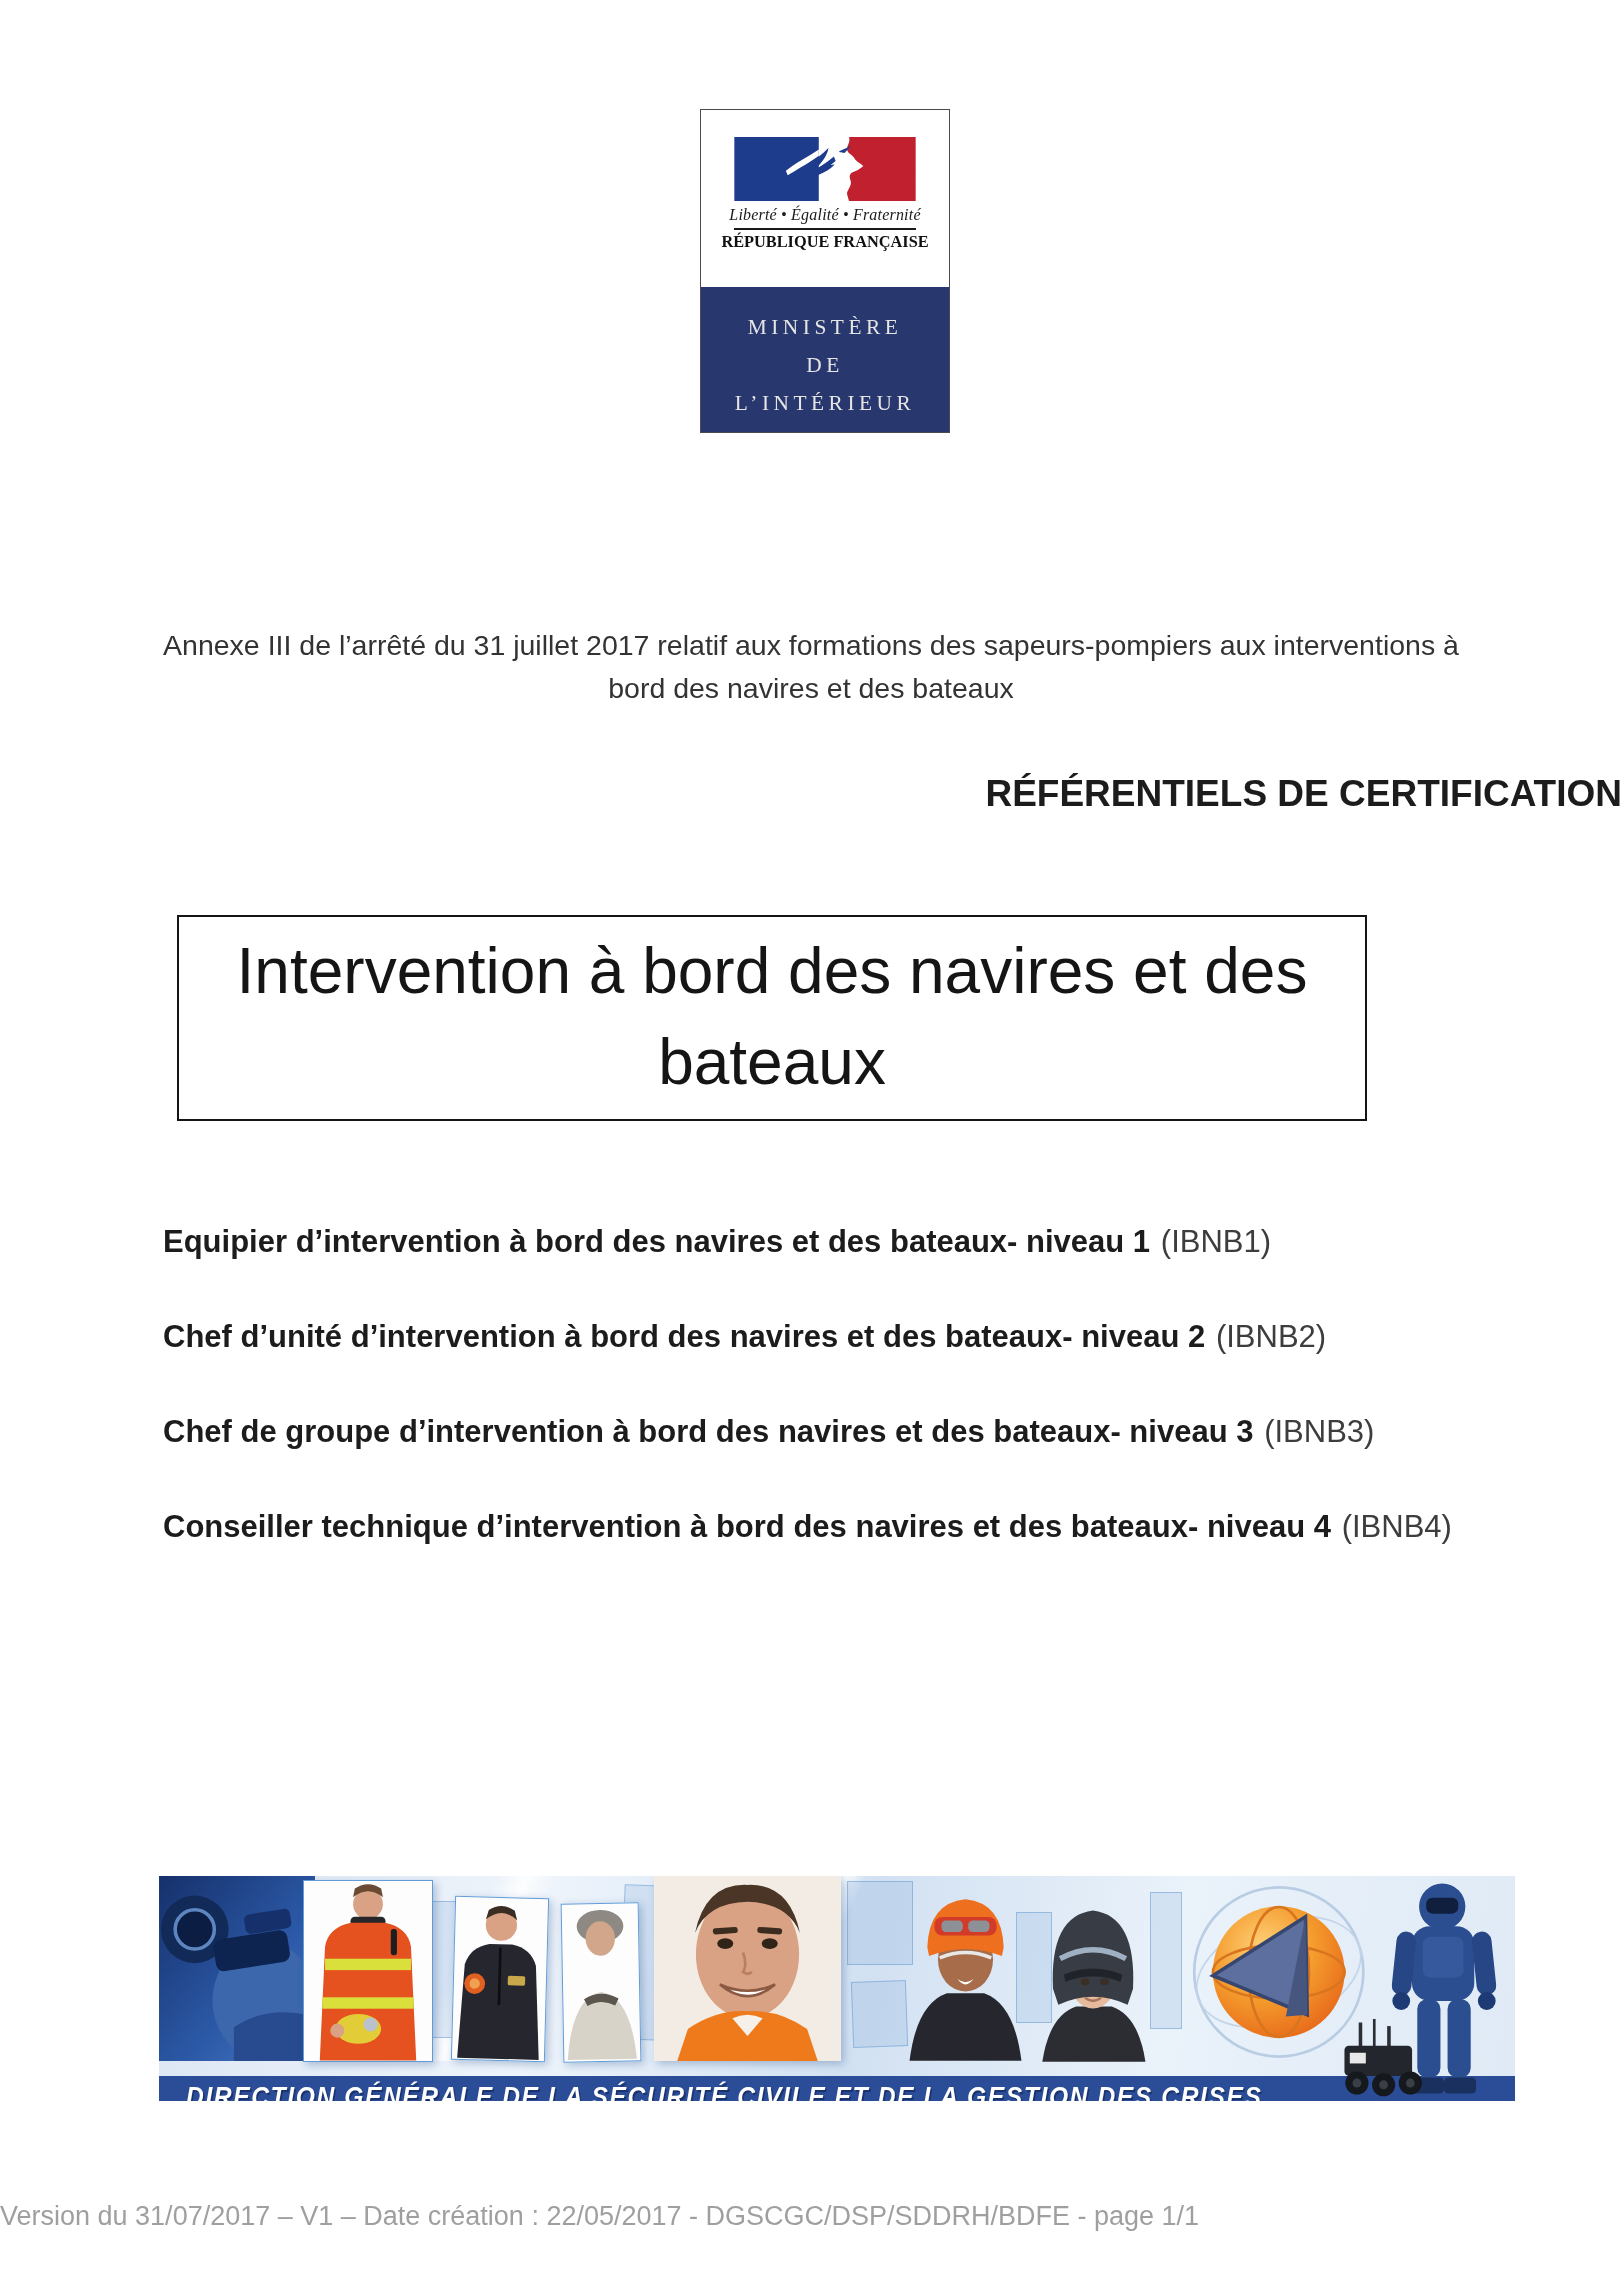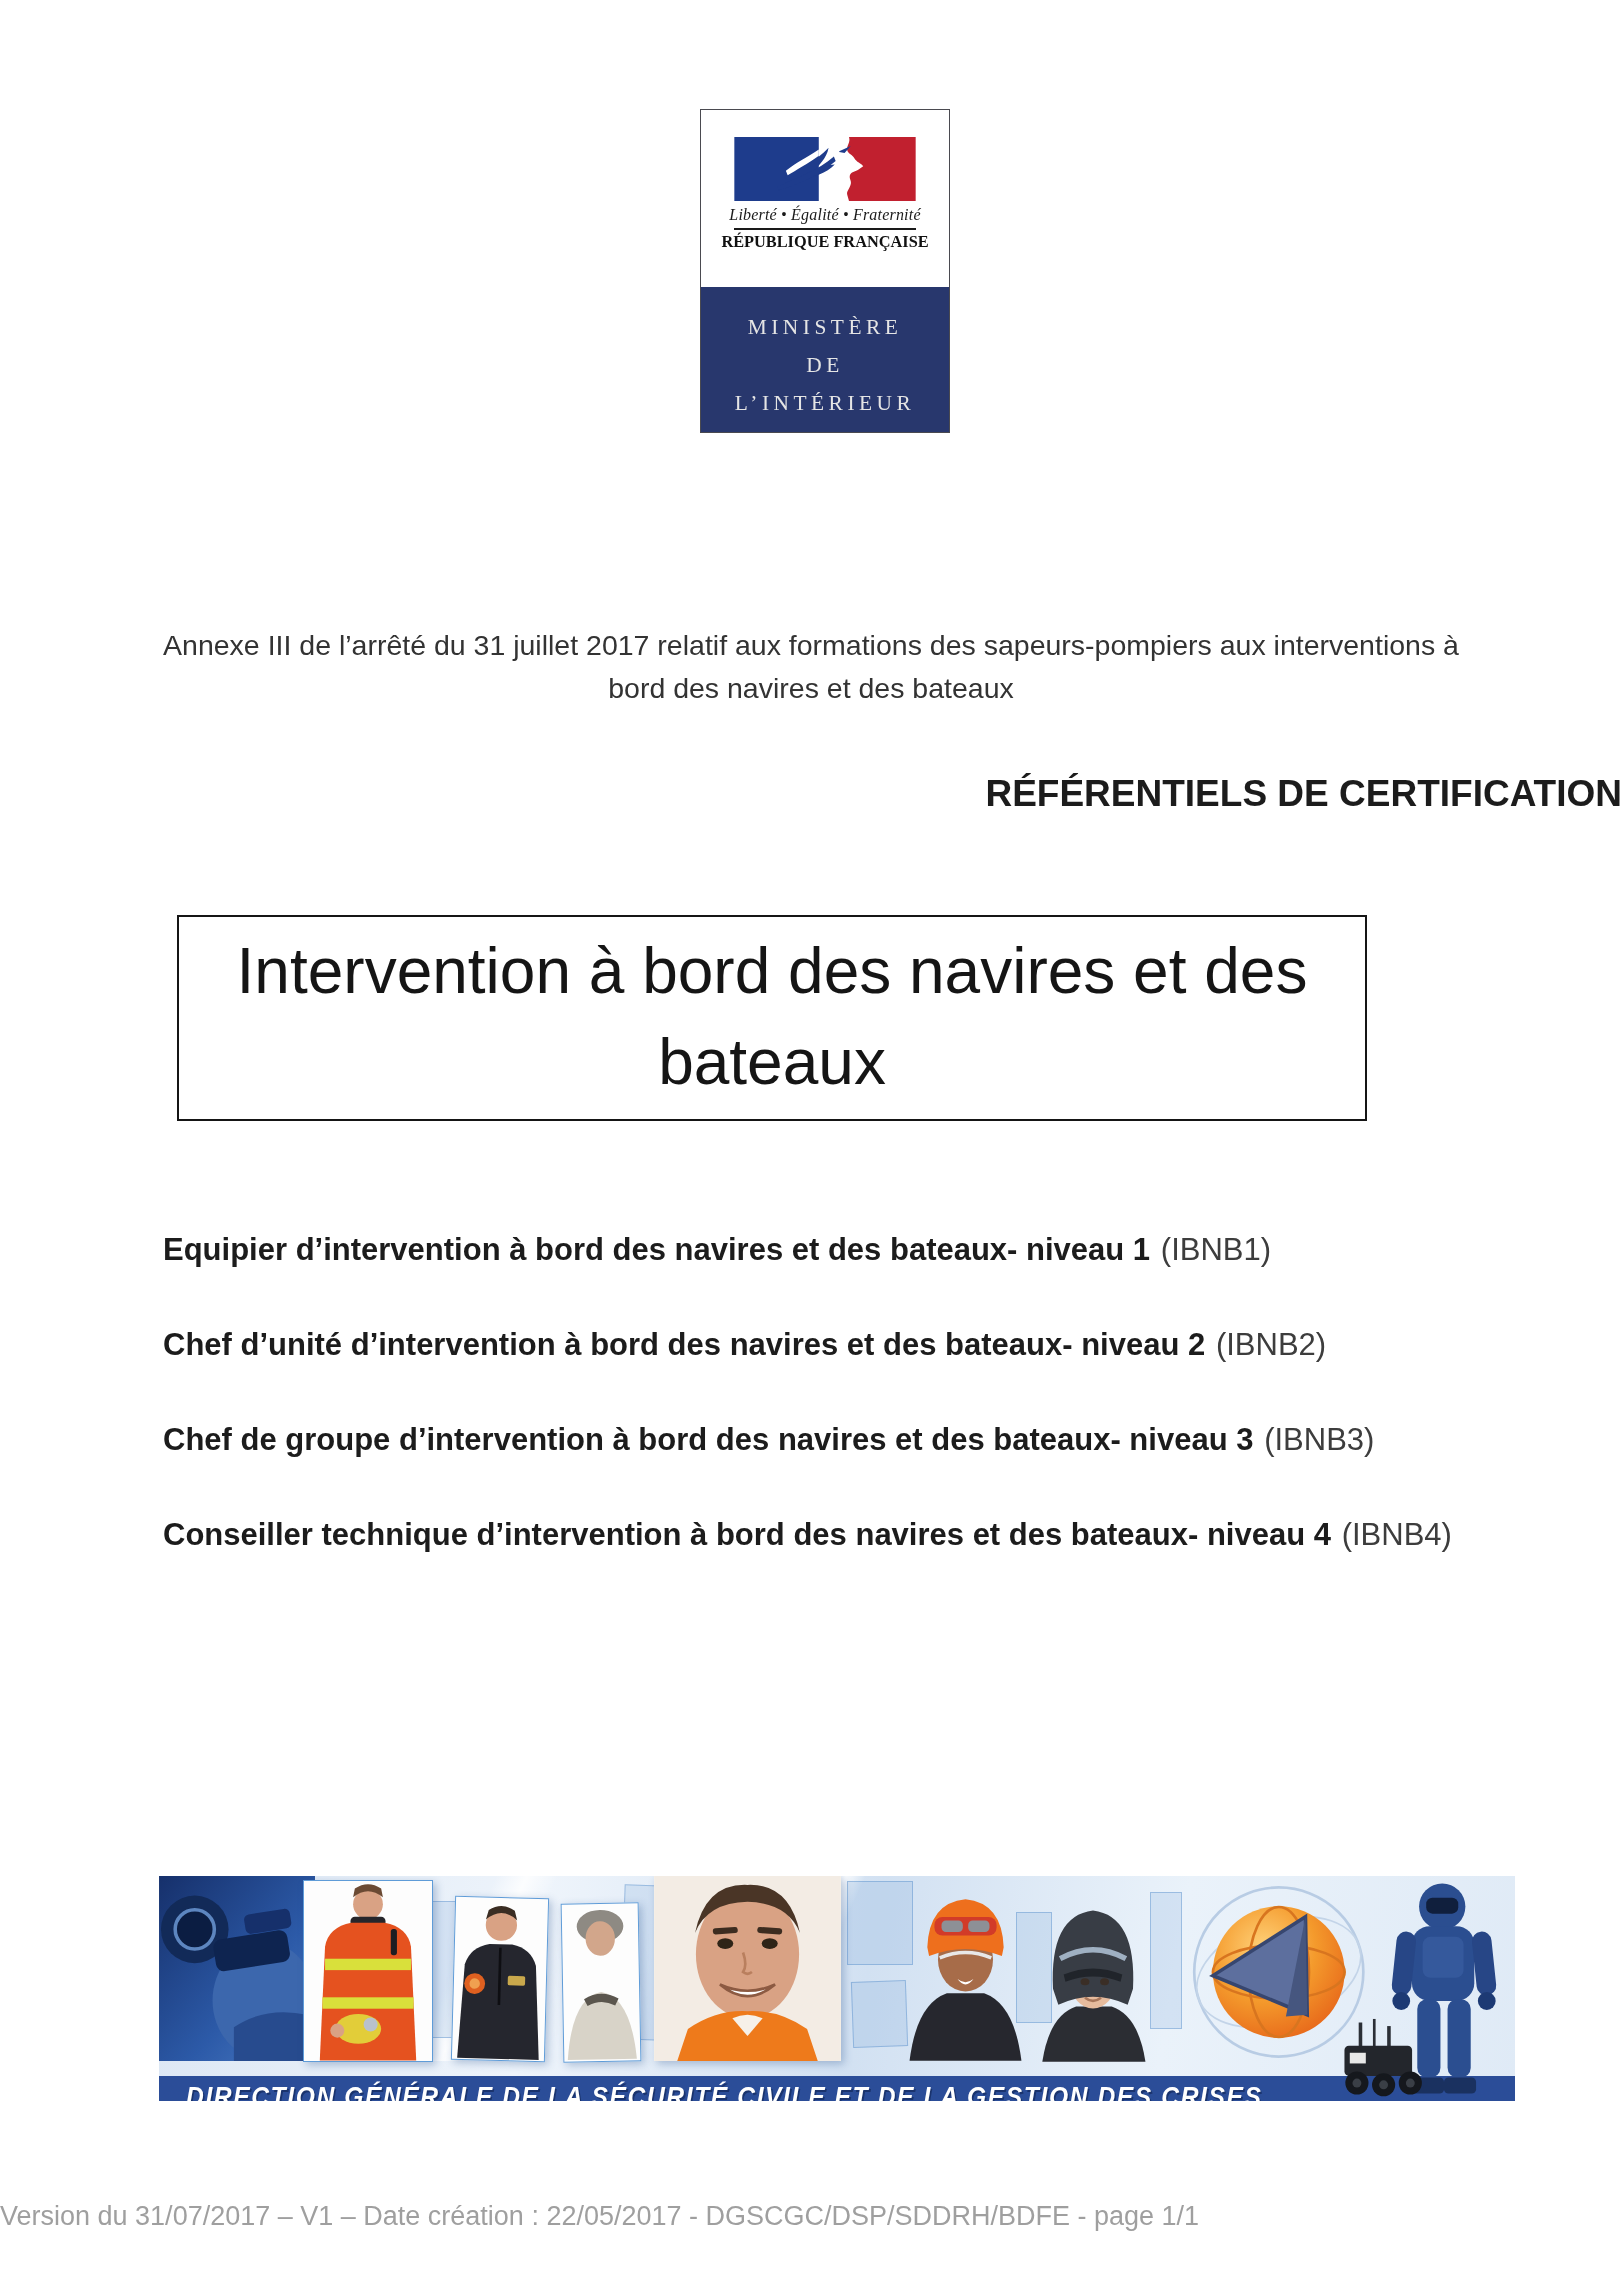--- a/index.html
+++ b/index.html
@@ -21,21 +21,21 @@
   .ministry-line{font-size:21.4px;letter-spacing:4.5px;line-height:38px;white-space:nowrap;}
 
   
   .intro{position:absolute;left:0;top:624px;width:100%;text-align:center;
          font-size:28.5px;line-height:43px;color:#333;margin:0;}
   .section-heading{position:absolute;left:0;top:769px;width:100%;text-align:right;
          font-size:37px;line-height:50px;font-weight:700;color:#1c1c1c;margin:0;}
   .title-box{position:absolute;left:141px;top:915px;width:1190px;height:206px;
          border:2.7px solid #151515;box-sizing:border-box;text-align:center;padding-top:9px;margin-left:36px;}
   .title-line{font-size:64px;line-height:91px;color:#151515;font-weight:400;}
-  .qual-list{position:absolute;left:163px;top:1223px;width:1426px;margin-top:8px;}
+  .qual-list{position:absolute;left:163px;top:1223px;width:1426px;}
   .qual-item{font-size:31px;line-height:38px;margin-bottom:57px;font-weight:700;color:#1c1c1c;white-space:nowrap;}
   .qual-code{font-weight:400;color:#3d3d3d;margin-left:10.7px;}
 
   
   .banner{position:absolute;left:159px;top:1876px;width:1356px;height:225px;overflow:hidden;
           background:linear-gradient(100deg,#dce7f4 0%,#eef4fb 28%,#d2e1f2 52%,#eaf2fa 74%,#dfeaf6 100%);}
   .pane{position:absolute;background:rgba(120,165,215,.20);border:1.8px solid rgba(66,128,198,.38);z-index:1;}
   .streak{position:absolute;top:0;height:185px;z-index:1;
           background:linear-gradient(90deg,rgba(255,255,255,0),rgba(255,255,255,.85),rgba(255,255,255,0));
           transform:skewX(-25deg);}

